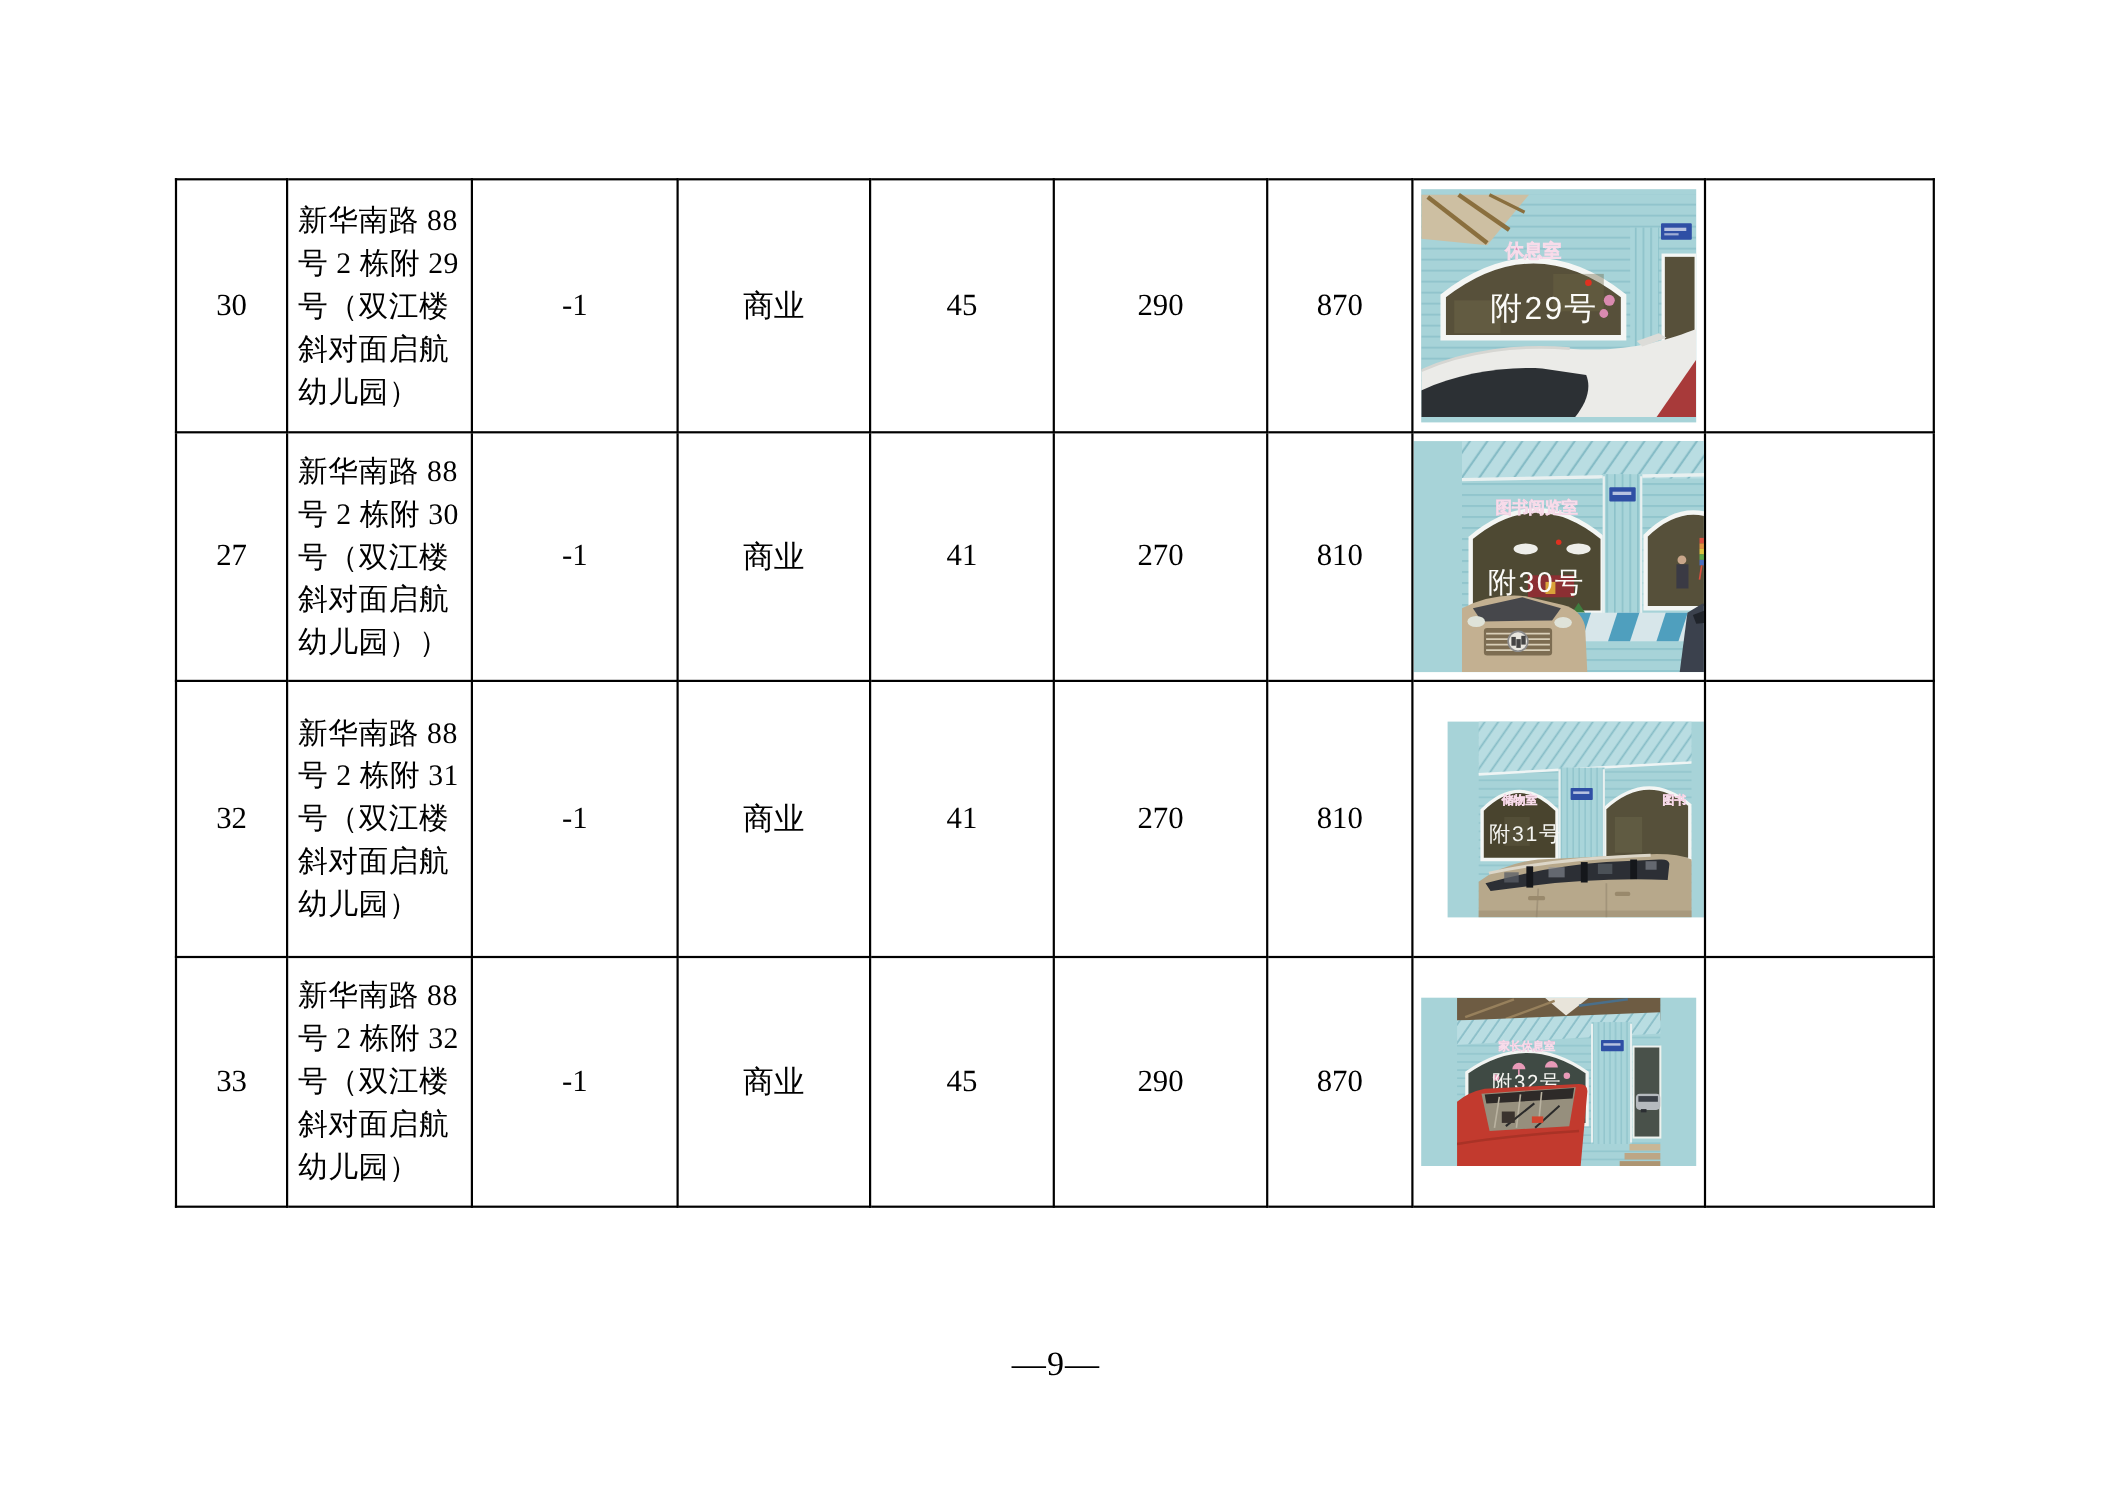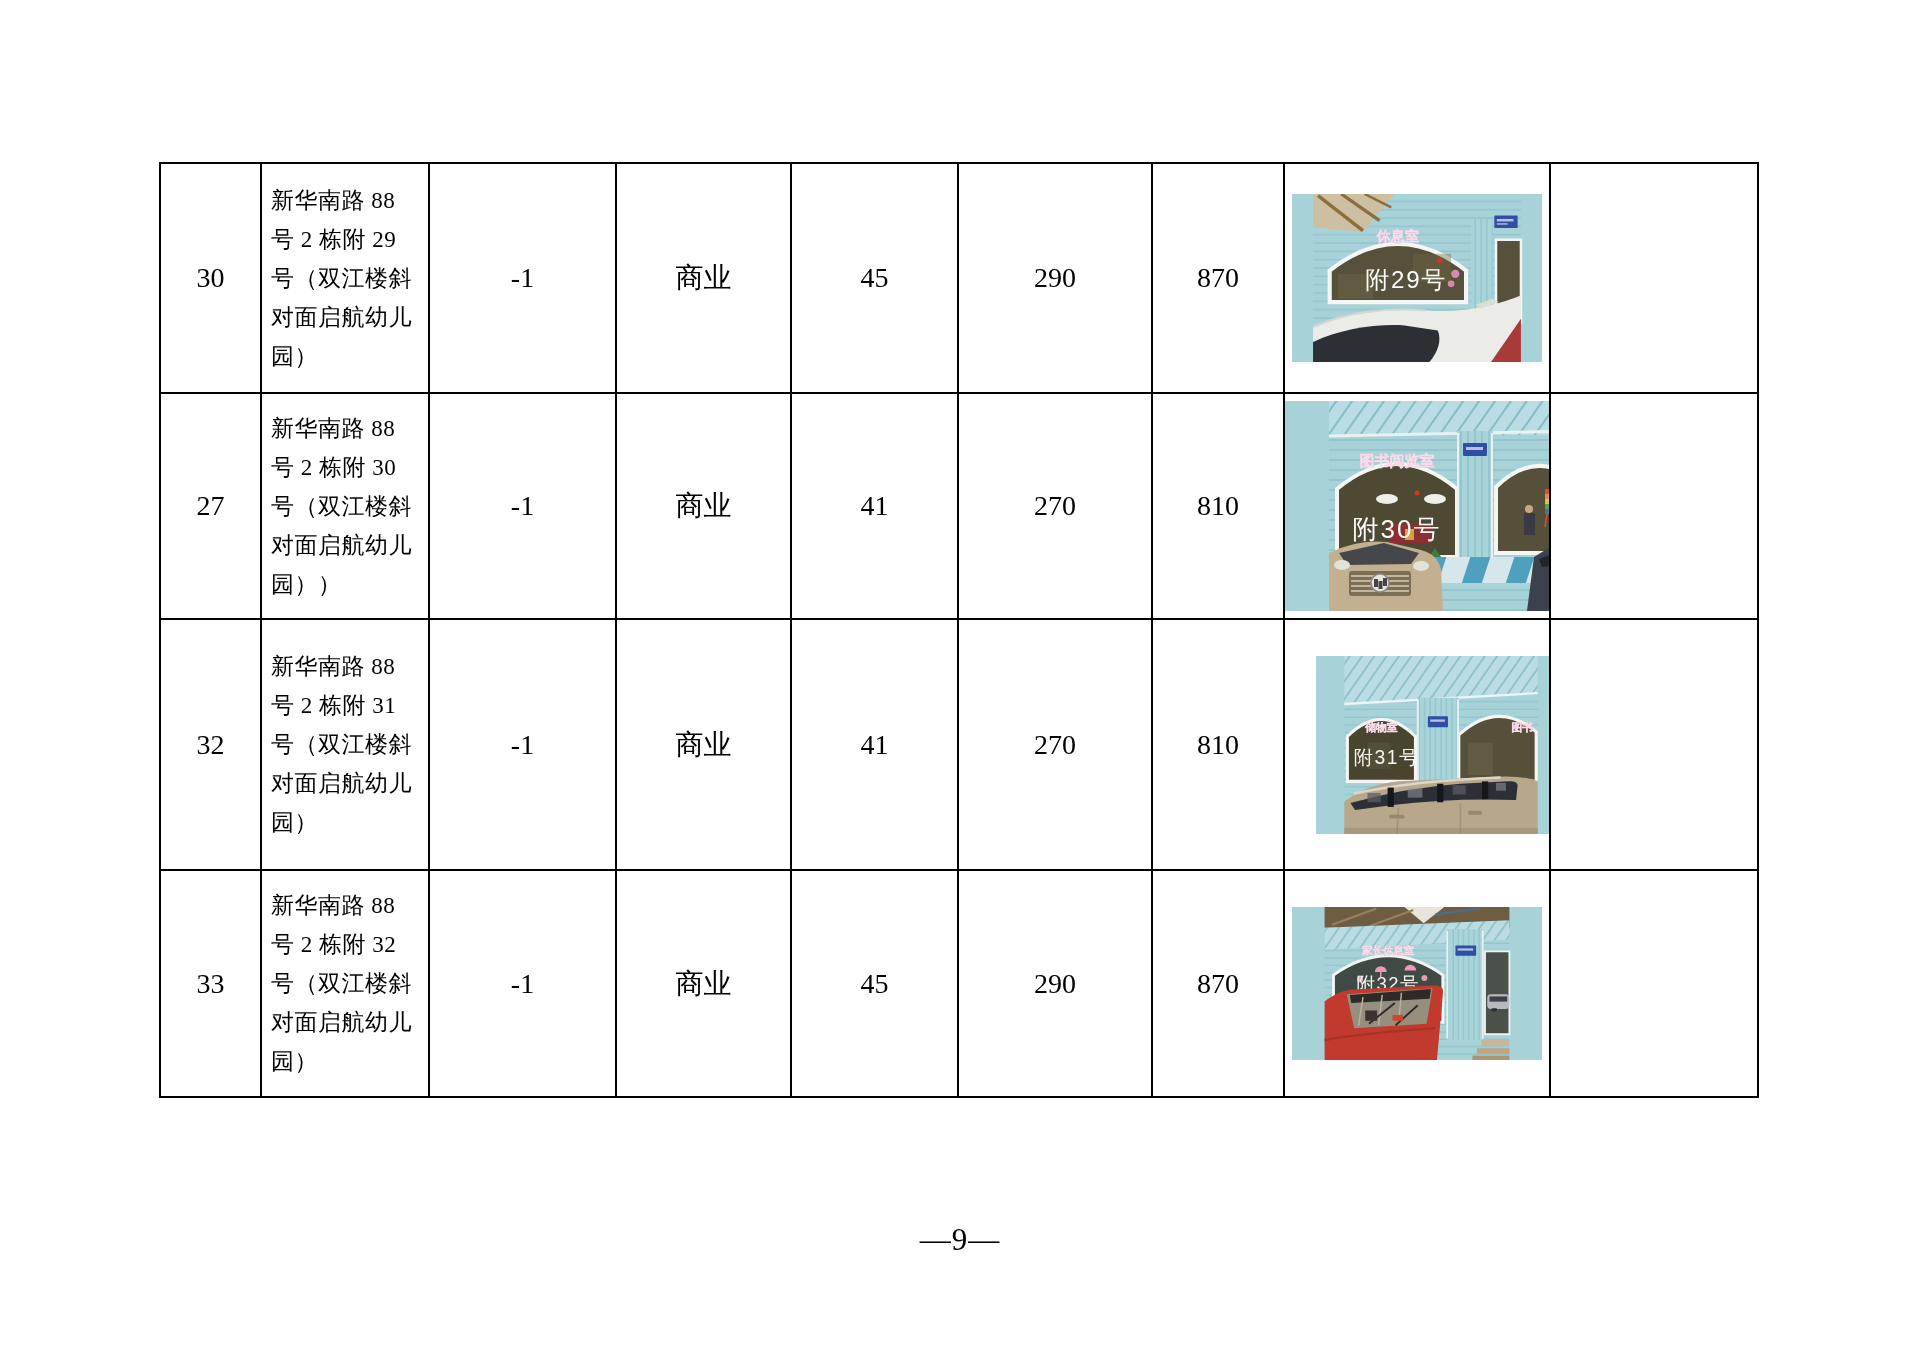--- a/index.html
+++ b/index.html
@@ -2,23 +2,23 @@
 <html><head>
 <meta charset="utf-8">
 <style>
   html,body{margin:0;padding:0;background:#ffffff;}
   body{width:1920px;height:1357px;font-family:"Liberation Serif","DejaVu Serif",serif;color:#000;}
   .page{position:relative;width:1920px;height:1357px;background:#fff;overflow:hidden;}
   table.doc{position:absolute;left:159px;top:162px;border-collapse:collapse;table-layout:fixed;width:1598px;}
   table.doc td{border:2px solid #000;text-align:center;vertical-align:middle;font-size:28px;padding:0;overflow:hidden;}
   tr.rh0{height:230px;} tr.rh1{height:226px;} tr.rh2{height:251px;} tr.rh3{height:227px;}
   td.c-addr{text-align:left;}
-  .addr{font-size:23px;line-height:39px;letter-spacing:.5px;padding:0 9px;text-align:left;}
+  .addr{font-size:27px;line-height:39px;letter-spacing:.5px;padding:0 9px;text-align:left;}
   .photo{margin:0 auto;overflow:hidden;background:#a7d3d8;}
-  .ph0{width:250px;height:168px;} .ph1{width:250px;height:210px;padding-left:44px;} .ph2{width:250px;height:178px;margin-left:31px;} .ph3{width:250px;height:153px;}
+  .ph0{width:250px;height:212px;} .ph1{width:250px;height:210px;padding-left:44px;} .ph2{width:250px;height:178px;margin-left:31px;} .ph3{width:250px;height:153px;}
   .photo svg{display:block;width:100%;height:100%;}
   .footer{position:absolute;left:0;top:1222px;width:100%;text-align:center;font-size:31px;letter-spacing:1px;}
   .sign-text{font-family:"Liberation Sans","DejaVu Sans",sans-serif;font-weight:bold;}
   .door-text{font-family:"Liberation Sans","DejaVu Sans",sans-serif;}
 </style>
 </head>
 <body>
 
 <svg width="0" height="0" style="position:absolute">
   <defs>

